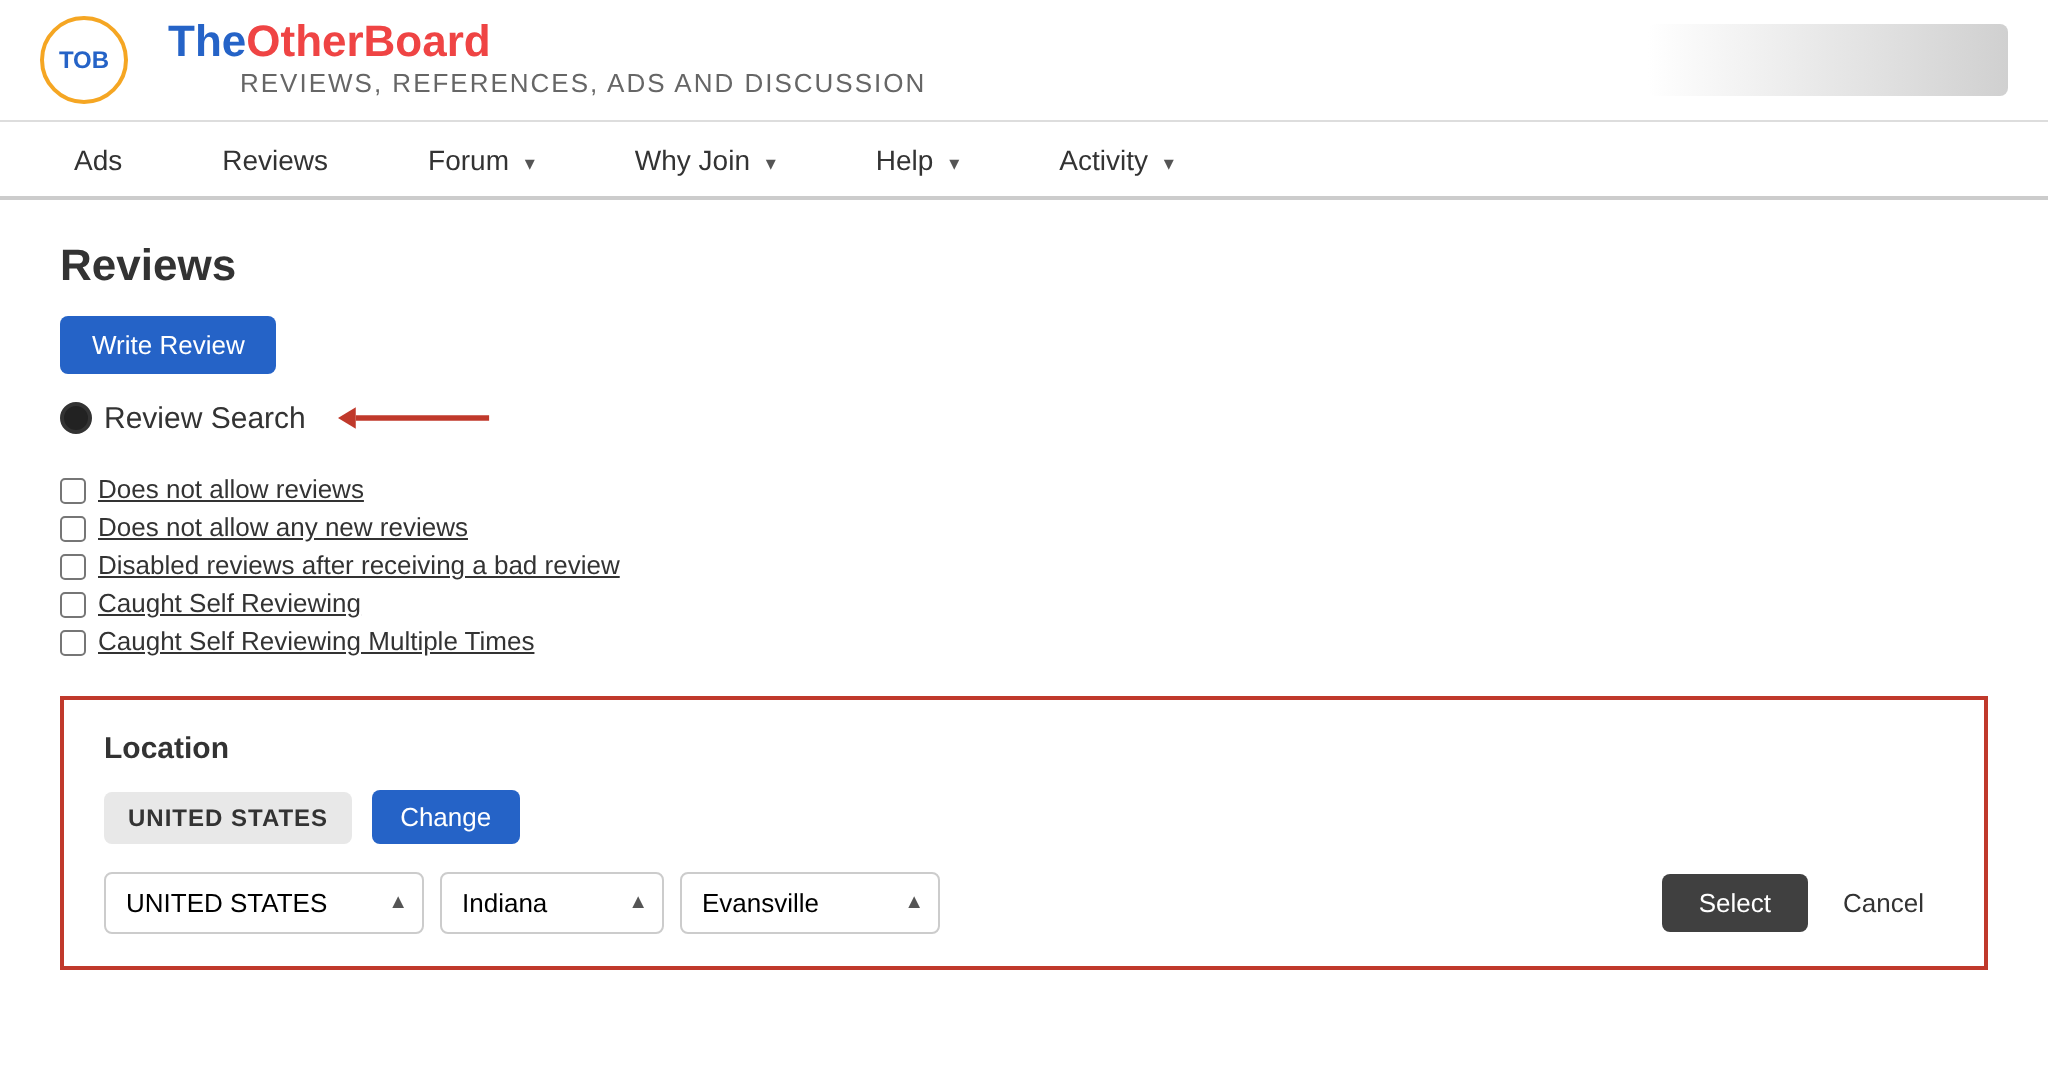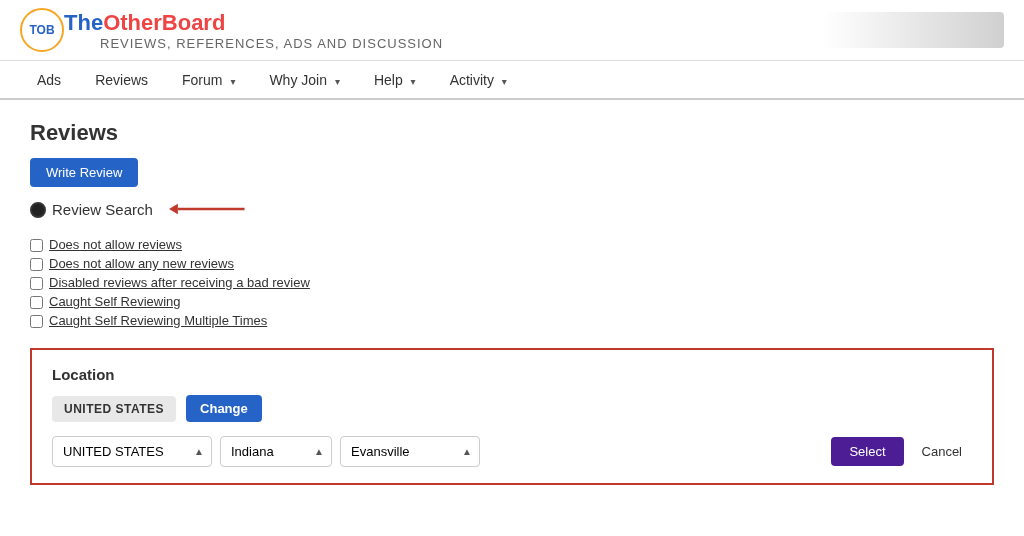--- a/index.html
+++ b/index.html
@@ -8,22 +8,22 @@
     
     .header {
       display: flex;
       align-items: center;
       padding: 8px 20px;
       border-bottom: 1px solid #ddd;
       background: #fff;
     }
     .logo-container {
       display: flex;
-      align-items: center;
-      gap: 0;
+      align-items: flex-start;
+      gap: 20px;
     }
     .logo-circle {
       width: 44px;
       height: 44px;
       border-radius: 50%;
       background: #fff;
       border: 2px solid #f5a623;
       display: flex;
       align-items: center;
       justify-content: center;
@@ -60,21 +60,21 @@
 
     
     .nav {
       border-bottom: 2px solid #ccc;
       background: #fff;
       padding: 0 20px;
     }
     .nav ul {
       display: flex;
       list-style: none;
-      gap: 0;
+      gap: 16px;
       text-align: center;
     }
     .nav li {
       position: relative;
     }
     .nav a {
       display: block;
       padding: 10px 16px;
       text-decoration: none;
       color: #333;
@@ -111,21 +111,21 @@
 
     
     .review-search-row {
       display: flex;
       align-items: center;
       gap: 16px;
       margin-bottom: 16px;
     }
     .review-search-label {
       display: flex;
-      align-items: flex-end;
+      align-items: flex-start;
       gap: 6px;
       font-size: 15px;
       font-weight: 500;
     }
     .radio-icon {
       width: 16px;
       height: 16px;
       border-radius: 50%;
       border: 2px solid #333;
       background: #222;
@@ -192,21 +192,20 @@
       letter-spacing: 0.5px;
     }
     .btn-change {
       background: #2563c7;
       color: #fff;
       border: none;
       padding: 6px 14px;
       border-radius: 4px;
       font-size: 13px;
       cursor: pointer;
-      font-weight: bold;
     }
     .location-row2 {
       display: flex;
       align-items: center;
       gap: 10px;
     }
     .select-wrapper {
       position: relative;
       display: inline-flex;
       align-items: center;
@@ -223,24 +222,24 @@
     }
     .select-arrow {
       position: absolute;
       right: 8px;
       pointer-events: none;
       font-size: 10px;
       color: #555;
     }
     .select-wrapper-country select { width: 160px; }
     .select-wrapper-state select { width: 112px; }
-    .select-wrapper-city select { width: 140px; }
+    .select-wrapper-city select { width: 130px; }
 
     .btn-select {
-      background: #4c1d95;
+      background: #404040;
       color: #fff;
       border: none;
       padding: 7px 18px;
       border-radius: 4px;
       font-size: 13px;
       cursor: pointer;
       margin-left: auto;
     }
     .btn-cancel {
       background: transparent;

